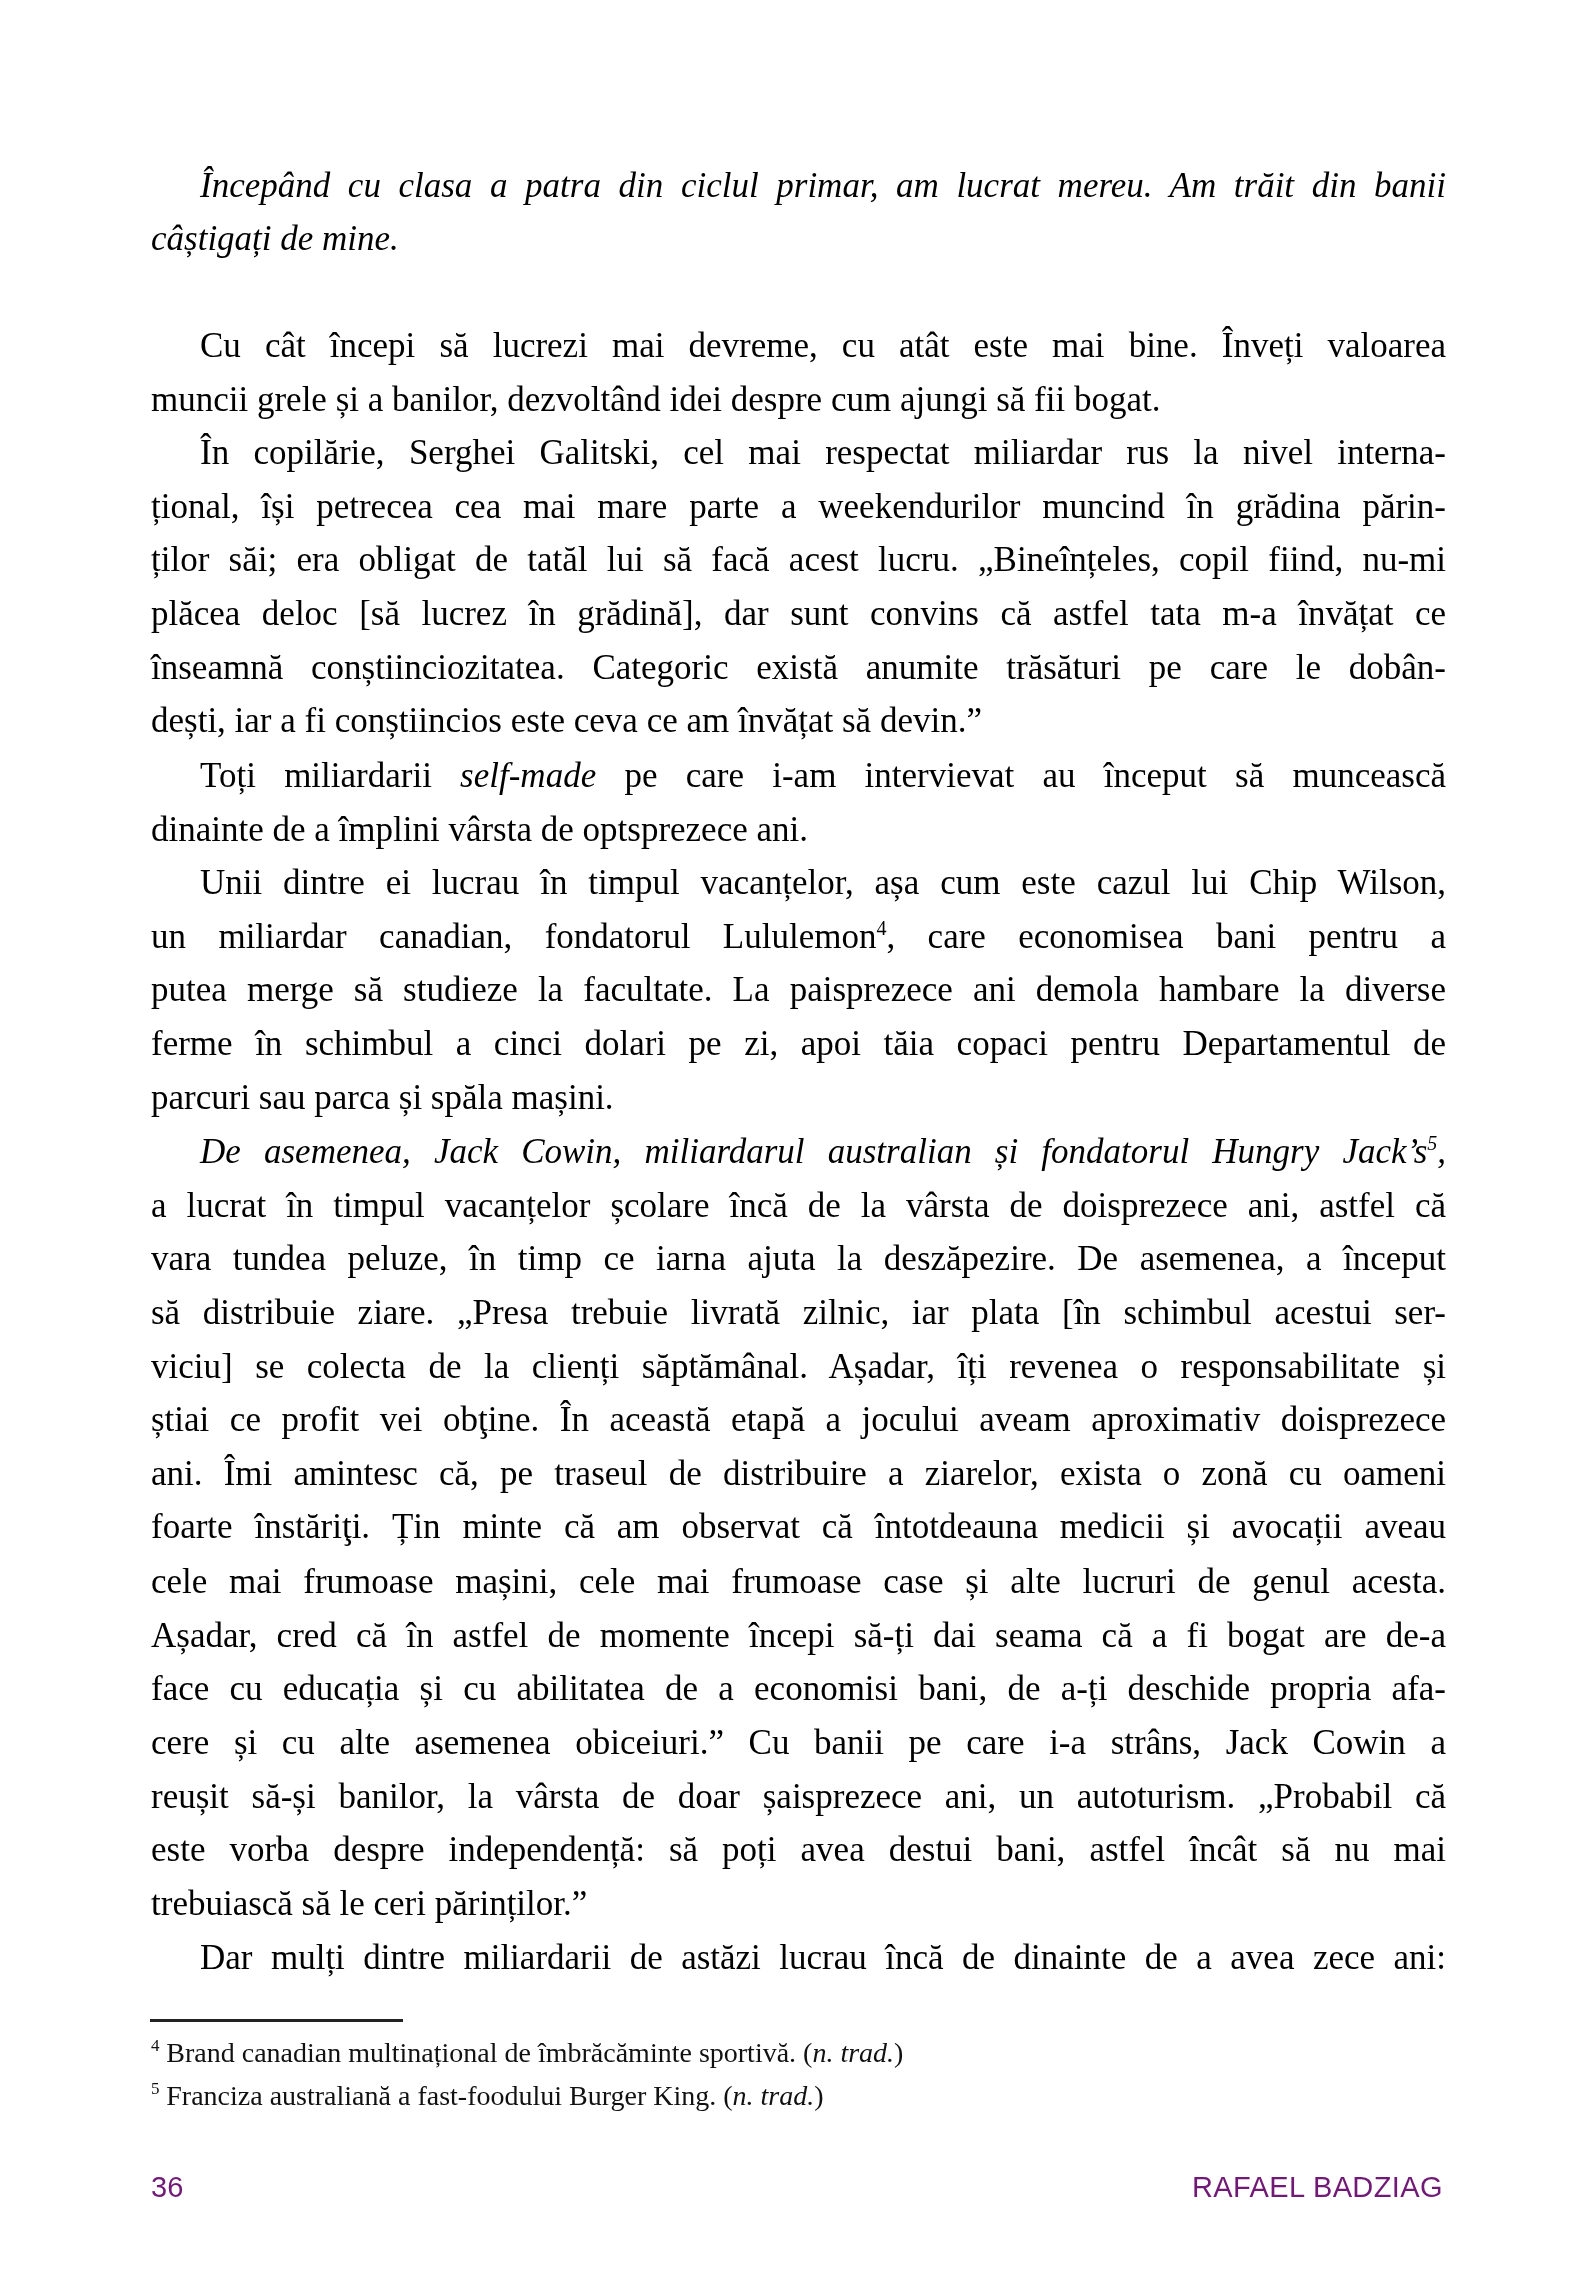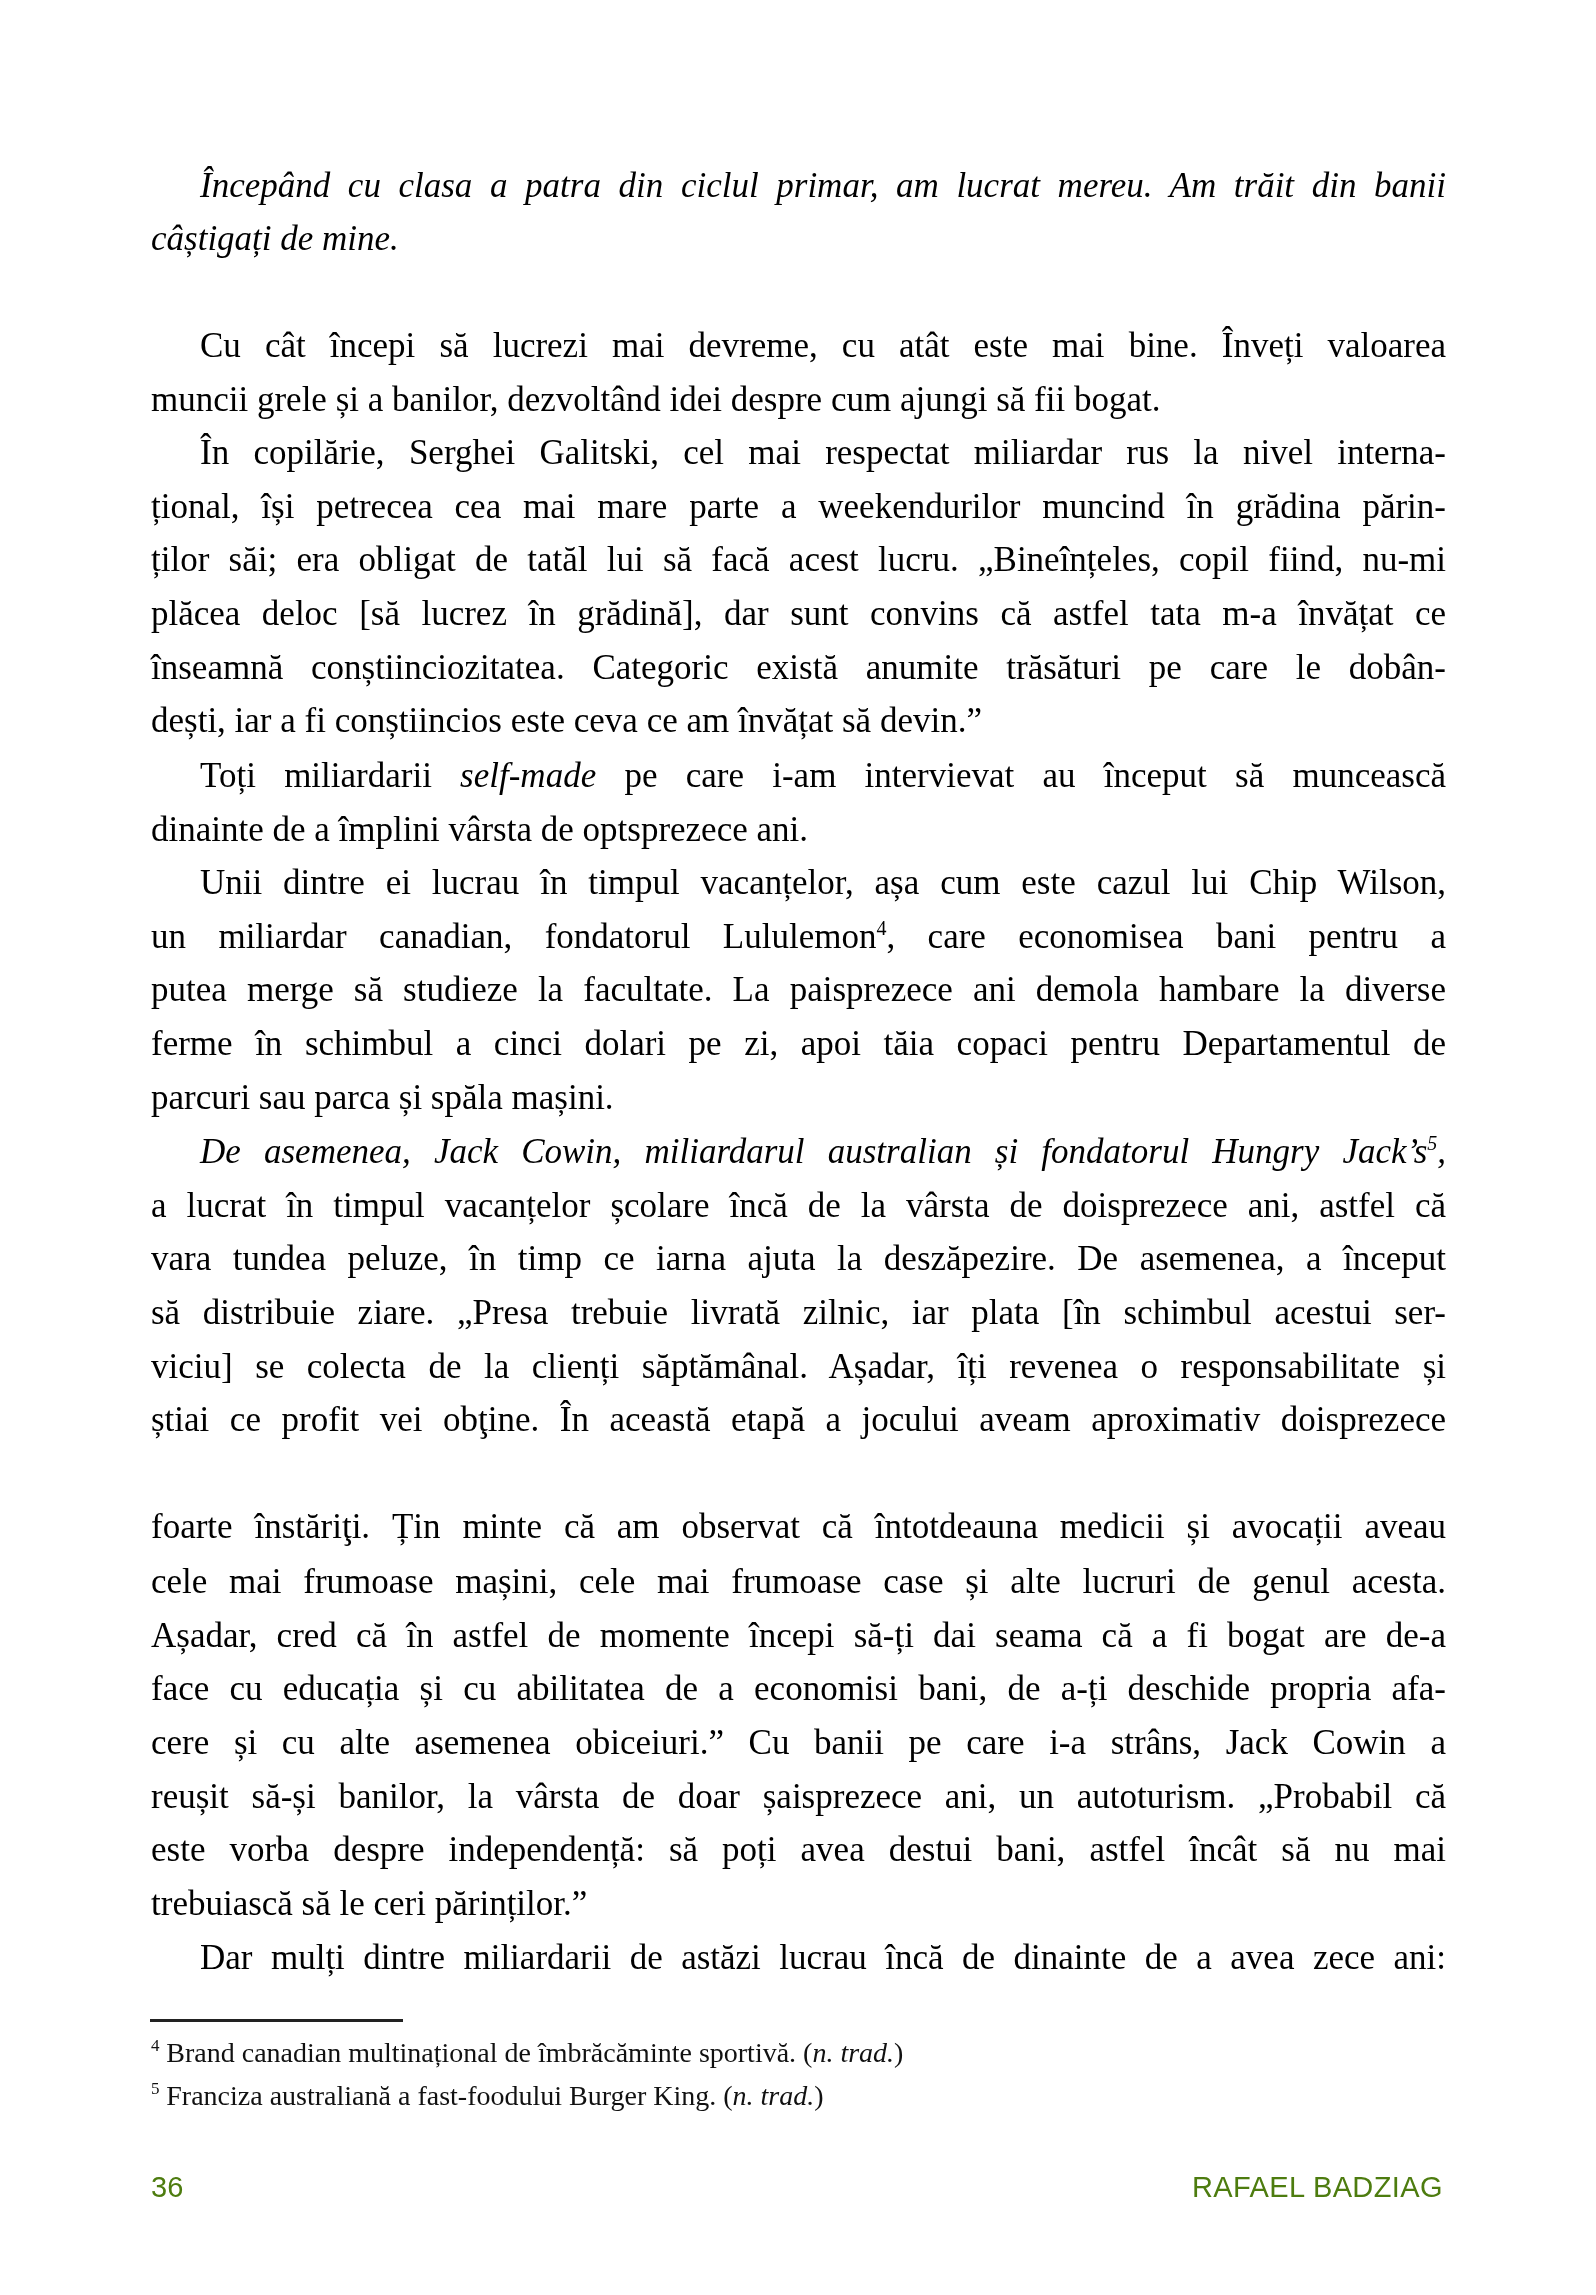--- a/index.html
+++ b/index.html
@@ -26,21 +26,21 @@
   .rule { position: absolute; left: 150px; top: 2019px; width: 253px; height: 2.5px; background: #222222; }
   .footnote {
     position: absolute; left: 151px; width: 1098px; height: 44px;
     font-family: "Liberation Serif", "DejaVu Serif", serif;
     font-size: 28px; line-height: 44px; white-space: nowrap; color: #111111;
   }
   .footnote sup { font-size: 17px; line-height: 0; vertical-align: 11px; margin-right: 6.8px; }
   .footer-text {
     position: absolute; top: 2170px;
     font-family: "Liberation Sans", "DejaVu Sans", sans-serif;
-    font-size: 29px; line-height: 34px; color: #4d7c0f; white-space: nowrap;
+    font-size: 29px; line-height: 34px; color: #701a75; white-space: nowrap;
   }
   .page-number { left: 151px; }
   .author { right: 154px; letter-spacing: 0.4px; }
 </style>
 </head>
 <body>
 
 <div class="page">
 
   <div class="line italic indent" style="top: 159px; white-space: nowrap; word-spacing: 0px;">Începând cu clasa a patra din ciclul primar, am lucrat mereu. Am trăit din banii</div>
@@ -64,20 +64,21 @@
   <div class="line" style="top: 963px; white-space: nowrap; word-spacing: 0px;">putea merge să studieze la facultate. La paisprezece ani demola hambare la diverse</div>
   <div class="line" style="top: 1017px; white-space: nowrap; word-spacing: 0px;">ferme în schimbul a cinci dolari pe zi, apoi tăia copaci pentru Departamentul de</div>
   <div class="line last" style="top: 1071px; white-space: nowrap;">parcuri sau parca și spăla mașini.</div>
 
   <div class="line indent" style="top: 1125px; white-space: nowrap; word-spacing: 0px; font-style: italic;"><span>De asemenea, Jack Cowin, miliardarul australian și fondatorul Hungry Jack’s</span><sup class="fn">5</sup><span>,</span></div>
   <div class="line" style="top: 1232px; white-space: nowrap; word-spacing: 0px;">vara tundea peluze, în timp ce iarna ajuta la deszăpezire. De asemenea, a început</div>
   <div class="line" style="top: 1179px; white-space: nowrap; word-spacing: 0px;">a lucrat în timpul vacanțelor școlare încă de la vârsta de doisprezece ani, astfel că</div>
   <div class="line" style="top: 1286px; white-space: nowrap; word-spacing: 0px;">să distribuie ziare. „Presa trebuie livrată zilnic, iar plata [în schimbul acestui ser-</div>
   <div class="line" style="top: 1340px; white-space: nowrap; word-spacing: 0px;">viciu] se colecta de la clienți săptămânal. Așadar, îți revenea o responsabilitate și</div>
   <div class="line" style="top: 1393px; white-space: nowrap; word-spacing: 0px;">știai ce profit vei obţine. În această etapă a jocului aveam aproximativ doisprezece</div>
+  <div class="line" style="top: 1447px; white-space: nowrap; word-spacing: 0px;">ani. Îmi amintesc că, pe traseul de distribuire a ziarelor, exista o zonă cu oameni</div>
   <div class="line" style="top: 1500px; white-space: nowrap; word-spacing: 0px;">foarte înstăriţi. Țin minte că am observat că întotdeauna medicii și avocații aveau</div>
   <div class="line" style="top: 1555px; white-space: nowrap; word-spacing: 0px;">cele mai frumoase mașini, cele mai frumoase case și alte lucruri de genul acesta.</div>
   <div class="line" style="top: 1609px; white-space: nowrap; word-spacing: 0px;">Așadar, cred că în astfel de momente începi să-ți dai seama că a fi bogat are de-a</div>
   <div class="line" style="top: 1662px; white-space: nowrap; word-spacing: 0px;">face cu educația și cu abilitatea de a economisi bani, de a-ți deschide propria afa-</div>
   <div class="line" style="top: 1716px; white-space: nowrap; word-spacing: 0px;">cere și cu alte asemenea obiceiuri.” Cu banii pe care i-a strâns, Jack Cowin a</div>
   <div class="line" style="top: 1770px; white-space: nowrap; word-spacing: 0px;">reușit să-și banilor, la vârsta de doar șaisprezece ani, un autoturism. „Probabil că</div>
   <div class="line" style="top: 1823px; white-space: nowrap; word-spacing: 0px;">este vorba despre independență: să poți avea destui bani, astfel încât să nu mai</div>
   <div class="line last" style="top: 1877px; white-space: nowrap;">trebuiască să le ceri părinților.”</div>
 
   <div class="line indent" style="top: 1931px; white-space: nowrap; word-spacing: 0px;">Dar mulți dintre miliardarii de astăzi lucrau încă de dinainte de a avea zece ani:</div>

